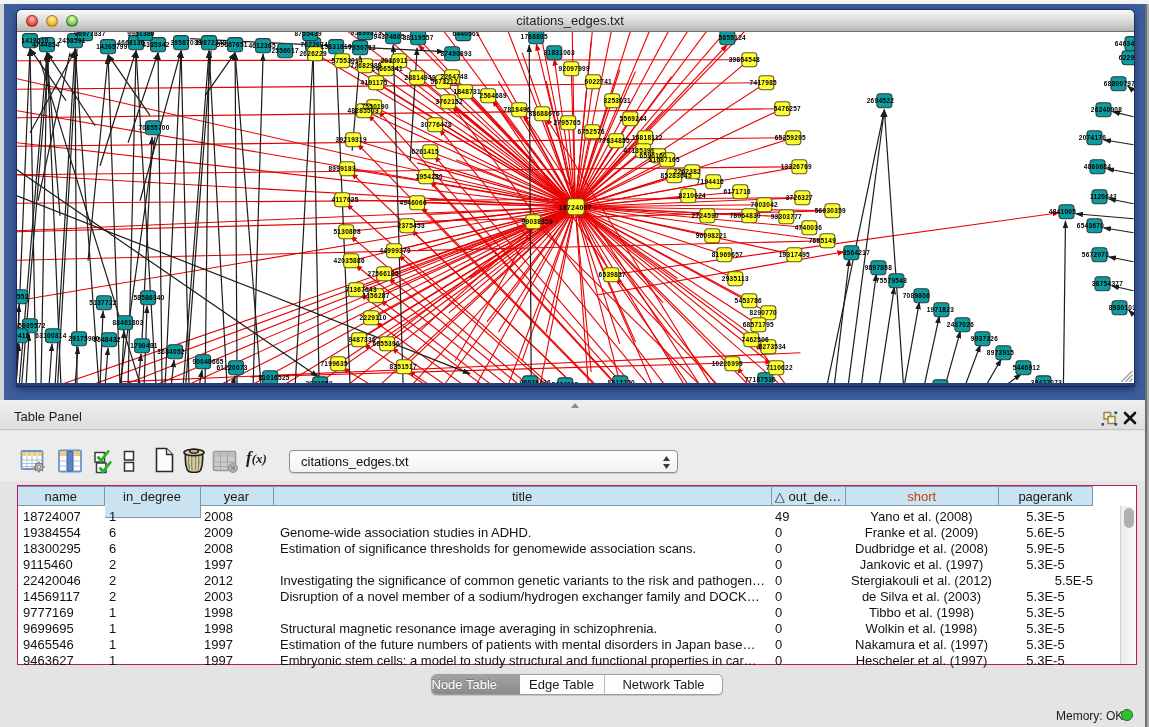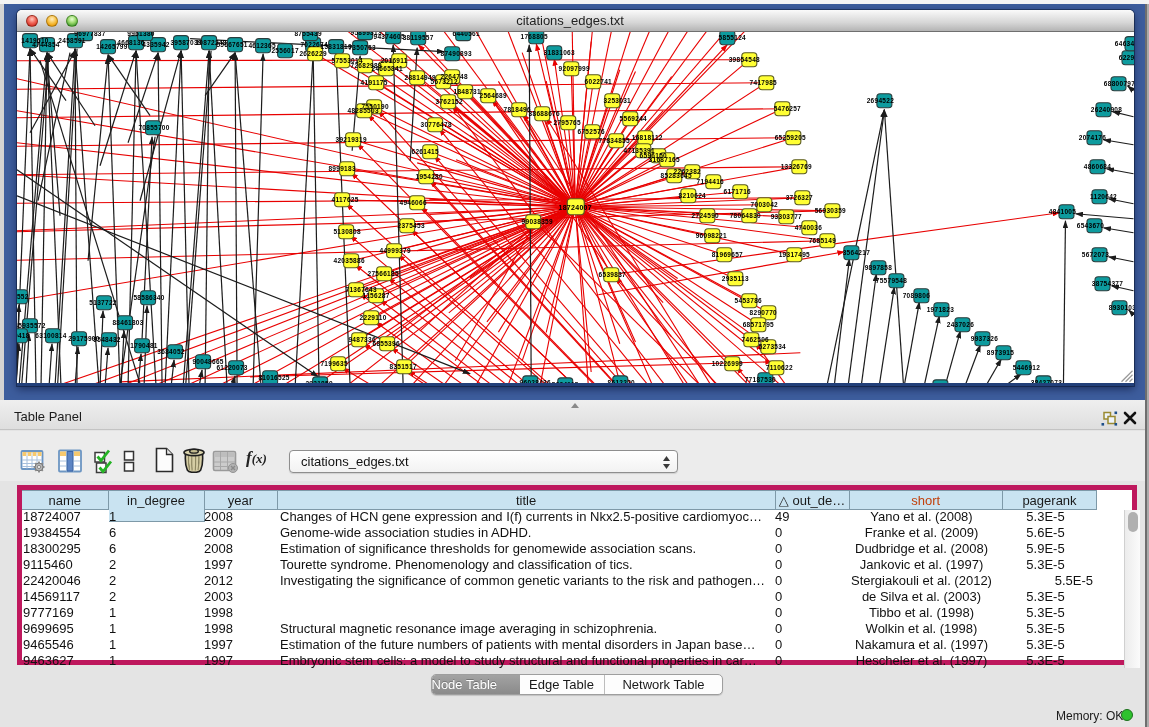--- a/index.html
+++ b/index.html
@@ -697,39 +697,38 @@
   <div class="abs" style="left:289px;top:19px;width:389px;height:23px;border:1px solid #8e8e8e;border-radius:4px;
        background:linear-gradient(#ffffff,#f2f2f2);box-shadow:0 1px 1px rgba(0,0,0,0.12)">
     <span class="abs" style="left:11px;top:3px;font-size:13px;color:#111">citations_edges.txt</span>
     <svg class="abs" style="right:6px;top:4px" width="9" height="15" viewBox="0 0 9 15">
       <path d="M4.5 1 L8 6 L1 6 z" fill="#3a3a3a"></path>
         <path d="M4.5 14 L8 9 L1 9 z" fill="#3a3a3a"></path>
     </svg>
   </div>
 </div>
 
-<div class="abs" style="left:17px;top:485px;width:1120px;height:180px;background:#fff;border:5px solid #be185d">
+<div class="abs" style="left:17px;top:485px;width:1120px;height:180px;background:#fff;border:1px solid #be185d">
   <div class="abs" style="left:0;top:0;width:1075px;height:20px">
       <div style="position:absolute;left:0px;top:0;width:86.5px;height:20px;background:#c9e3f1;border:1px solid #7e99a8;border-left:none;box-sizing:border-box;text-align:center;font-size:13px;color:#1a1a1a;line-height:19px;white-space:nowrap;overflow:hidden">name</div>
       <div style="position:absolute;left:86.5px;top:0;width:96px;height:32px;background:#c9e3f1;border:1px solid #7e99a8;border-left:none;box-sizing:border-box;text-align:center;font-size:13px;color:#1a1a1a;line-height:19px;white-space:nowrap;overflow:hidden">in_degree</div>
       <div style="position:absolute;left:182.5px;top:0;width:73px;height:20px;background:#c9e3f1;border:1px solid #7e99a8;border-left:none;box-sizing:border-box;text-align:center;font-size:13px;color:#1a1a1a;line-height:19px;white-space:nowrap;overflow:hidden">year</div>
       <div style="position:absolute;left:255.5px;top:0;width:498px;height:20px;background:#c9e3f1;border:1px solid #7e99a8;border-left:none;box-sizing:border-box;text-align:center;font-size:13px;color:#1a1a1a;line-height:19px;white-space:nowrap;overflow:hidden">title</div>
       <div style="position:absolute;left:753.5px;top:0;width:74px;height:20px;background:#c9e3f1;border:1px solid #7e99a8;border-left:none;box-sizing:border-box;text-align:center;font-size:13px;color:#1a1a1a;line-height:19px;white-space:nowrap;overflow:hidden">△ out_de…</div>
       <div style="position:absolute;left:827.5px;top:0;width:153.5px;height:20px;background:#c9e3f1;border:1px solid #7e99a8;border-left:none;box-sizing:border-box;text-align:center;font-size:13px;color:#c2410c;line-height:19px;white-space:nowrap;overflow:hidden">short</div>
       <div style="position:absolute;left:981px;top:0;width:94px;height:20px;background:#c9e3f1;border:1px solid #7e99a8;border-left:none;box-sizing:border-box;text-align:center;font-size:13px;color:#1a1a1a;line-height:19px;white-space:nowrap;overflow:hidden">pagerank</div>
     </div>
   <div class="abs" style="left:1102px;top:20px;width:16px;height:158px;background:linear-gradient(90deg,#ececec,#fbfbfb);border-left:1px solid #d0d0d0">
     <div class="abs" style="left:2.5px;top:2px;width:10px;height:20px;border-radius:5px;background:#b0b0b0"></div>
   </div>
 </div>
 <div style="position:absolute;left:18px;top:508.7px;width:1100px;height:16px;font-size:13px;color:#111">
     <span style="position:absolute;left:5px">18724007</span>
     <span style="position:absolute;left:91px">1</span>
     <span style="position:absolute;left:186px">2008</span>
-    <span style="position:absolute;left:262px;width:492px;white-space:nowrap;overflow:hidden">Changes of HCN gene expression and I(f) currents in Nkx2.5-positive cardiomyoc…</span>
     <span style="position:absolute;left:757px">49</span>
     <span style="position:absolute;left:827px;width:153px;text-align:center">Yano et al. (2008)</span>
     <span style="position:absolute;left:980px;width:95px;text-align:center">5.3E-5</span>
   </div>
 <div style="position:absolute;left:18px;top:524.7px;width:1100px;height:16px;font-size:13px;color:#111">
     <span style="position:absolute;left:5px">19384554</span>
     <span style="position:absolute;left:91px">6</span>
     <span style="position:absolute;left:186px">2009</span>
     <span style="position:absolute;left:262px;width:492px;white-space:nowrap;overflow:hidden">Genome-wide association studies in ADHD.</span>
     <span style="position:absolute;left:757px">0</span>
@@ -742,38 +741,38 @@
     <span style="position:absolute;left:186px">2008</span>
     <span style="position:absolute;left:262px;width:492px;white-space:nowrap;overflow:hidden">Estimation of significance thresholds for genomewide association scans.</span>
     <span style="position:absolute;left:757px">0</span>
     <span style="position:absolute;left:827px;width:153px;text-align:center">Dudbridge et al. (2008)</span>
     <span style="position:absolute;left:980px;width:95px;text-align:center">5.9E-5</span>
   </div>
 <div style="position:absolute;left:18px;top:556.7px;width:1100px;height:16px;font-size:13px;color:#111">
     <span style="position:absolute;left:5px">9115460</span>
     <span style="position:absolute;left:91px">2</span>
     <span style="position:absolute;left:186px">1997</span>
-    <span style="position:absolute;left:262px;width:492px;white-space:nowrap;overflow:hidden">Tourette syndrome. Phenomenology and classification of tics.</span>
     <span style="position:absolute;left:757px">0</span>
     <span style="position:absolute;left:827px;width:153px;text-align:center">Jankovic et al. (1997)</span>
     <span style="position:absolute;left:980px;width:95px;text-align:center">5.3E-5</span>
   </div>
 <div style="position:absolute;left:18px;top:572.7px;width:1100px;height:16px;font-size:13px;color:#111">
     <span style="position:absolute;left:5px">22420046</span>
     <span style="position:absolute;left:91px">2</span>
     <span style="position:absolute;left:186px">2012</span>
     <span style="position:absolute;left:262px;width:492px;white-space:nowrap;overflow:hidden">Investigating the significance of common genetic variants to the risk and pathogen…</span>
     <span style="position:absolute;left:757px">0</span>
     <span style="position:absolute;left:827px;width:153px;text-align:center">Stergiakouli et al. (2012)</span>
     <span style="position:absolute;left:980px;width:95px;text-align:right">5.5E-5</span>
   </div>
 <div style="position:absolute;left:18px;top:588.7px;width:1100px;height:16px;font-size:13px;color:#111">
     <span style="position:absolute;left:5px">14569117</span>
     <span style="position:absolute;left:91px">2</span>
     <span style="position:absolute;left:186px">2003</span>
+    <span style="position:absolute;left:262px;width:492px;white-space:nowrap;overflow:hidden">Disruption of a novel member of a sodium/hydrogen exchanger family and DOCK…</span>
     <span style="position:absolute;left:757px">0</span>
     <span style="position:absolute;left:827px;width:153px;text-align:center">de Silva et al. (2003)</span>
     <span style="position:absolute;left:980px;width:95px;text-align:center">5.3E-5</span>
   </div>
 <div style="position:absolute;left:18px;top:604.7px;width:1100px;height:16px;font-size:13px;color:#111">
     <span style="position:absolute;left:5px">9777169</span>
     <span style="position:absolute;left:91px">1</span>
     <span style="position:absolute;left:186px">1998</span>
     <span style="position:absolute;left:757px">0</span>
     <span style="position:absolute;left:827px;width:153px;text-align:center">Tibbo et al. (1998)</span>

